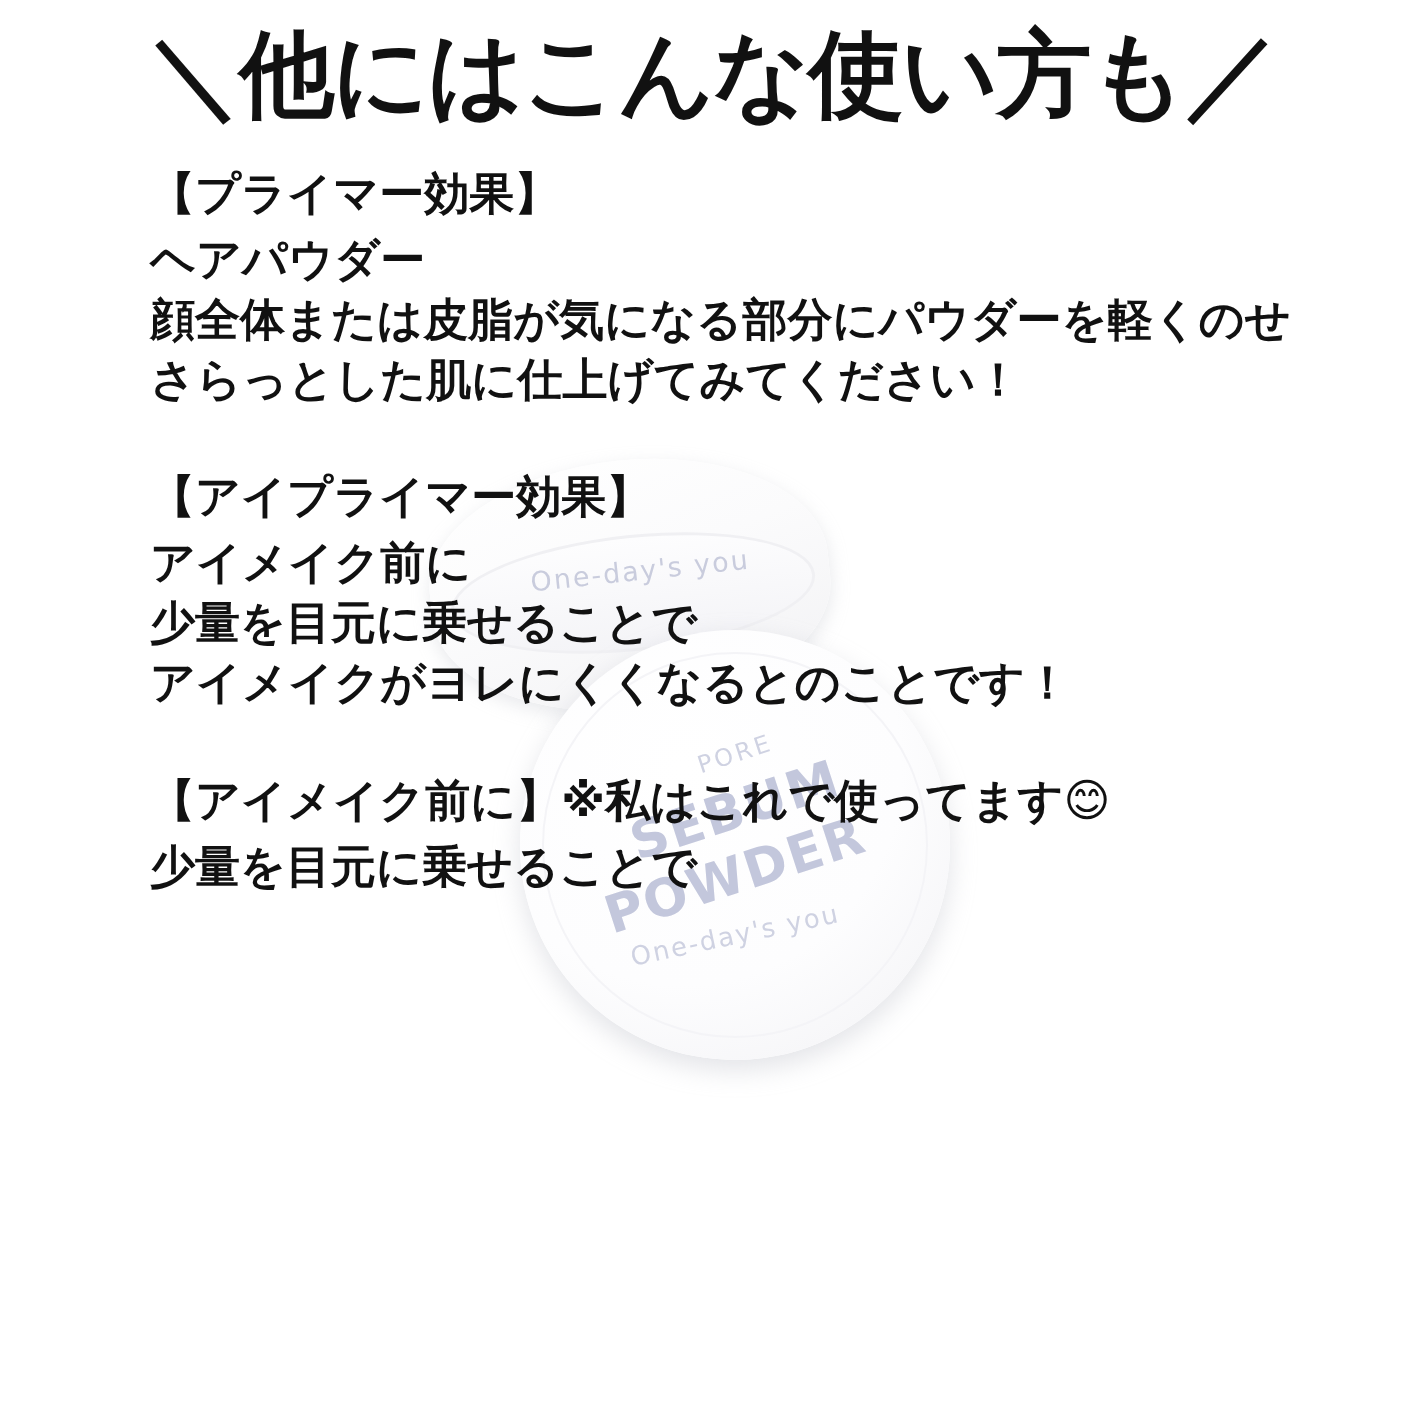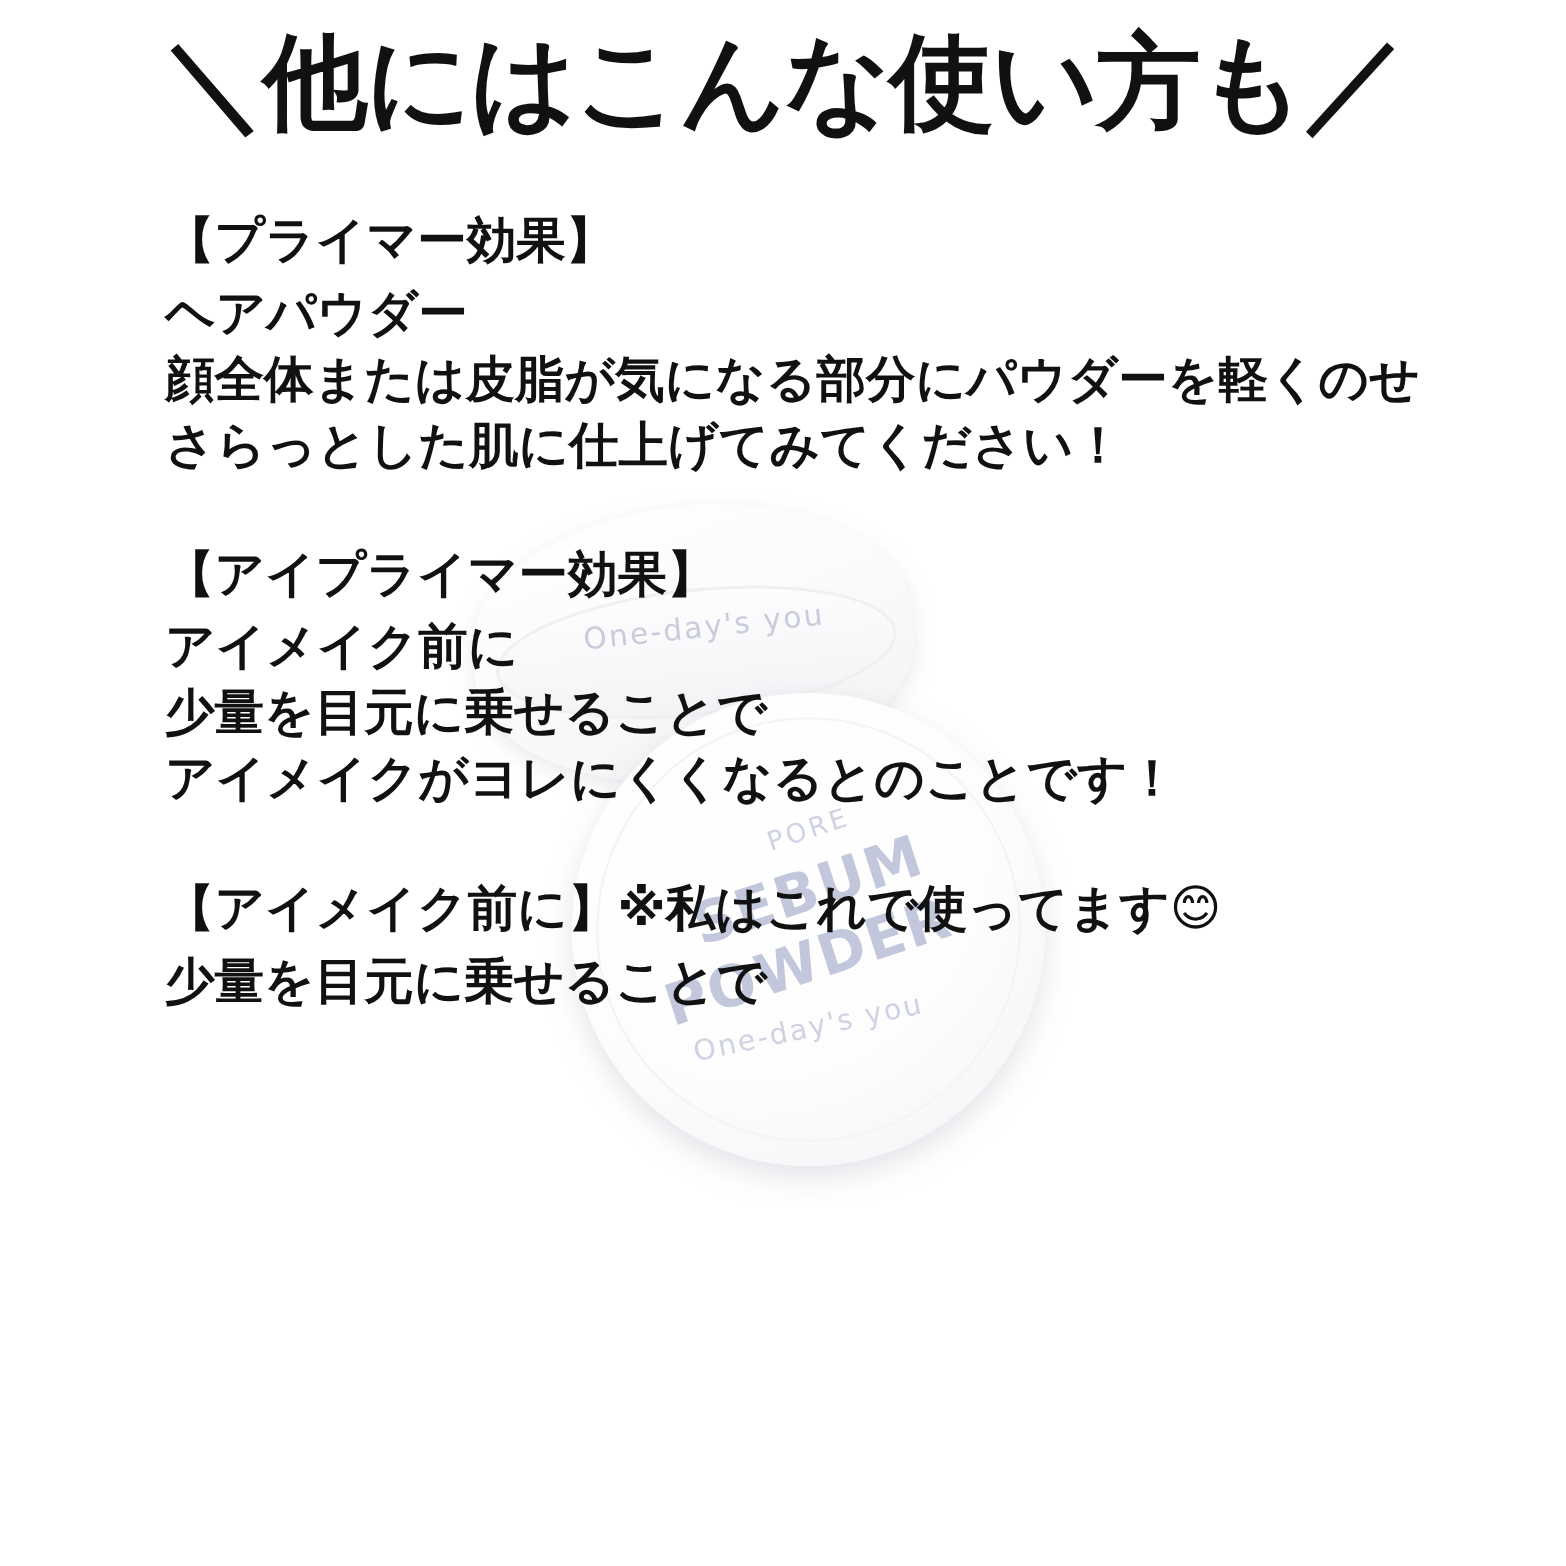--- a/index.html
+++ b/index.html
@@ -150,21 +150,21 @@
     letter-spacing: -2px;
     white-space: nowrap;
     font-family: "DejaVu Sans", "Liberation Sans", sans-serif;
     color: #111111;
   }
 
   
   .content {
     position: absolute;
     left: 150px;
-    top: 189px;
+    top: 164px;
     width: 1200px;
     z-index: 1;
   }
   .section {
     margin-bottom: 58px;
   }
   .line {
     font-size: 45px;
     line-height: 1.33;
     font-weight: bold;

